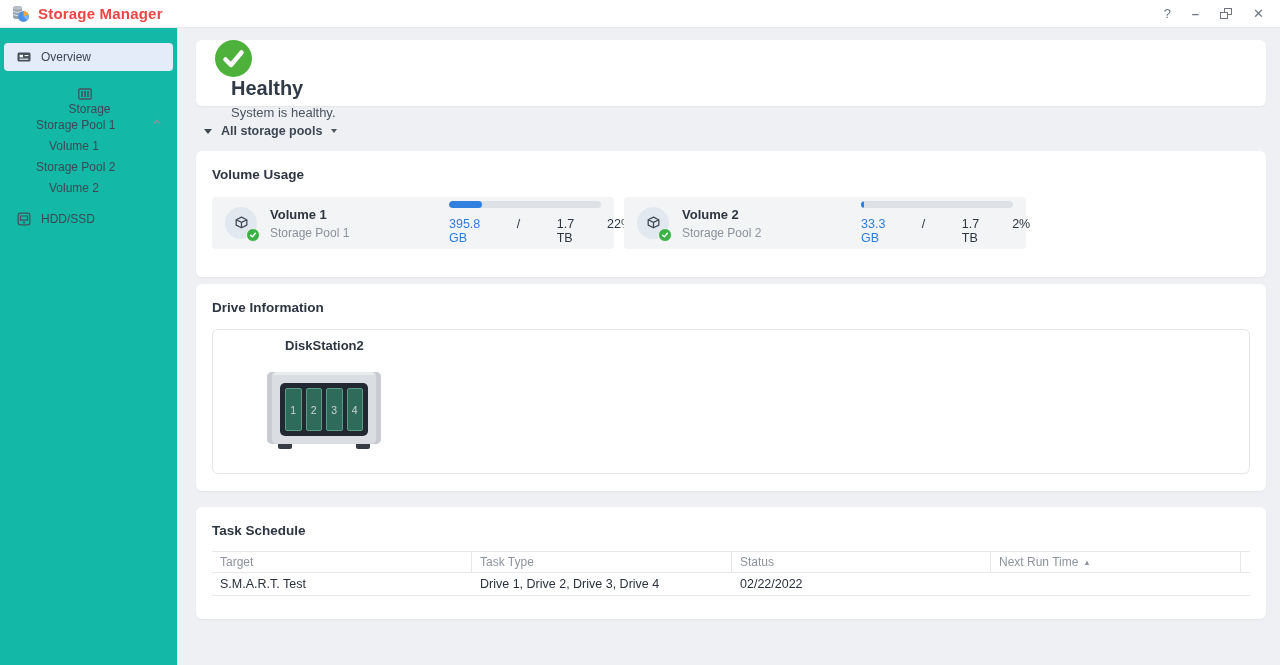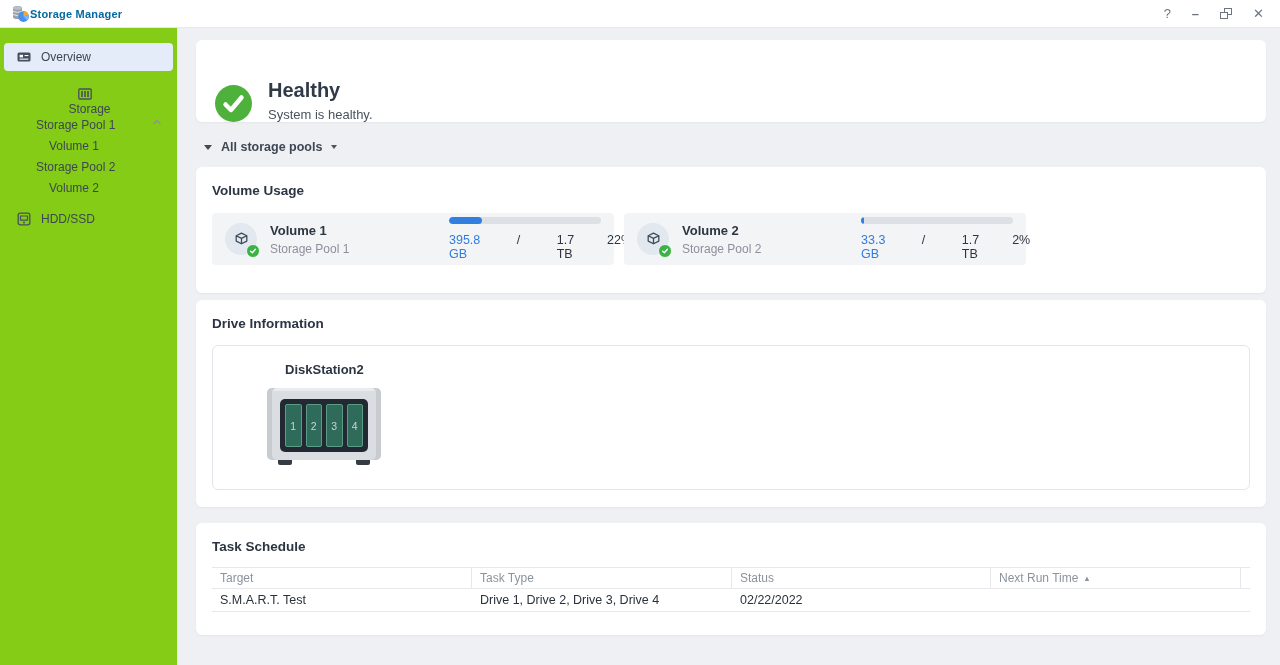--- a/index.html
+++ b/index.html
@@ -9,56 +9,56 @@
     background:#eef0f3;
     font-family:"Liberation Sans", sans-serif;
     color:#2c3542;
   }
   
   .titlebar {
     position:absolute; top:0; left:0; right:0; height:28px;
     background:#ffffff; border-bottom:1px solid #e7e9ec;
     display:flex; align-items:center; padding:0 16px 0 10px; z-index:20;
   }
-  .app-title { font-size:11px; font-weight:bold; color:#0369a1; margin-left:0; letter-spacing:.2px; }
+  .app-title { font-size:15px; font-weight:bold; color:#ef4444; margin-left:8px; letter-spacing:.2px; }
   .win-controls { margin-left:auto; display:flex; align-items:center; gap:21px; }
   .win-btn {
     background:none; border:none; padding:0; margin:0; cursor:pointer;
     color:#6d7581; font-size:13px; font-family:"Liberation Sans", sans-serif;
     line-height:1; display:flex; align-items:center; justify-content:center; height:16px;
   }
   .minimize-glyph { font-weight:bold; letter-spacing:0; }
   .restore-shape { position:relative; width:12px; height:11px; display:inline-block; }
   .restore-back { position:absolute; right:0; top:0; width:8px; height:7px; border:1.4px solid #6d7581; }
   .restore-front { position:absolute; left:0; bottom:0; width:8px; height:7px; border:1.4px solid #6d7581; background:#fff; }
   
   .sidebar {
     position:absolute; top:28px; left:0; bottom:0; width:178px;
-    background:#84cc16; border-right:1px solid #e7e9ec; padding-top:15px;
+    background:#14b8a6; border-right:1px solid #e7e9ec; padding-top:15px;
   }
   .side-item {
     display:flex; align-items:center; height:28px; margin:0 4px;
     padding:0 10px 0 12px; border-radius:4px; font-size:12px; color:#3d4754; cursor:pointer;
   }
   .side-item.selected { background:#e4ecfa; }
   .side-item .ic { width:16px; height:16px; margin-right:9px; flex:0 0 16px; display:flex; }
   .side-item.group { margin-top:15px;flex-direction:column; }
   .side-sub { display:flex; align-items:center; height:21px; font-size:12px; color:#3d4754; cursor:pointer; }
   .lvl1 { padding-left:36px; }
   .lvl2 { padding-left:49px; }
   .chev { margin-left:auto; display:flex; }
   .side-item.hdd { margin-top:7px; }
   
   .content { position:absolute; left:179px; top:28px; right:0; bottom:0; background:#eef0f3; overflow:hidden; }
   .card {
     background:#fff; border-radius:6px; margin-left:17px; margin-right:14px;
     box-shadow:0 1px 2px rgba(30,40,60,.05);
   }
   
-  .health-card { margin-top:12px; height:82px; display:flex; align-items:flex-end; padding-left:19px; }
+  .health-card { margin-top:12px; height:66px; display:flex; align-items:flex-start; padding-left:19px;flex-direction:column; }
   .health-circle {
     width:37px; height:37px; border-radius:50%; background:#4eb13c;
     display:flex; align-items:center; justify-content:center; flex:0 0 37px;
   }
   .health-text { margin-left:16px; }
   .health-title { font-size:20px; font-weight:bold; color:#313b48; }
   .health-msg { font-size:13px; color:#4a5360; margin-top:5px; }
   
   .filter-row {
     height:30px; margin:10px 14px 5px 17px; display:flex; align-items:center;
@@ -88,21 +88,21 @@
   .vol-name { font-size:13px; font-weight:bold; color:#2c3542; }
   .vol-pool { font-size:12px; color:#8a919c; margin-top:4px; }
   .usage { margin-left:auto; width:152px; }
   .bar { height:7px; border-radius:4px; background:#dde0e4; overflow:hidden; }
   .bar-fill { height:100%; border-radius:4px; background:#3180e0; }
   .usage-row { display:flex; align-items:baseline; margin-top:9px; font-size:12.5px; color:#2c3542;gap:33px; }
   .used { color:#2f7ce0; }
   .pct { margin-left:auto; }
   
   .drive-card { margin-top:7px; height:207px; }
-  .device-box { margin-top:14px; height:145px; border:1px solid #e3e6ea; border-radius:6px; position:relative; padding-top:16px; }
+  .device-box { margin-top:14px; height:145px; border:1px solid #e3e6ea; border-radius:6px; position:relative; padding-top:8px; }
   .device-name { margin-left:72px; font-size:13px; font-weight:bold; color:#2c3542; }
   .nas {
     position:absolute; left:54px; top:42px; width:114px; height:72px;
     background:#dadde1; border-radius:5px;
     box-shadow:inset 5px 0 0 #c8ccd1, inset -5px 0 0 #c8ccd1, inset 0 3px 0 #e9ebee;
   }
   .nas-panel {
     position:absolute; left:13px; right:13px; top:11px; bottom:8px;
     background:#232932; border-radius:5px; display:flex; gap:4px; padding:5px;
   }

